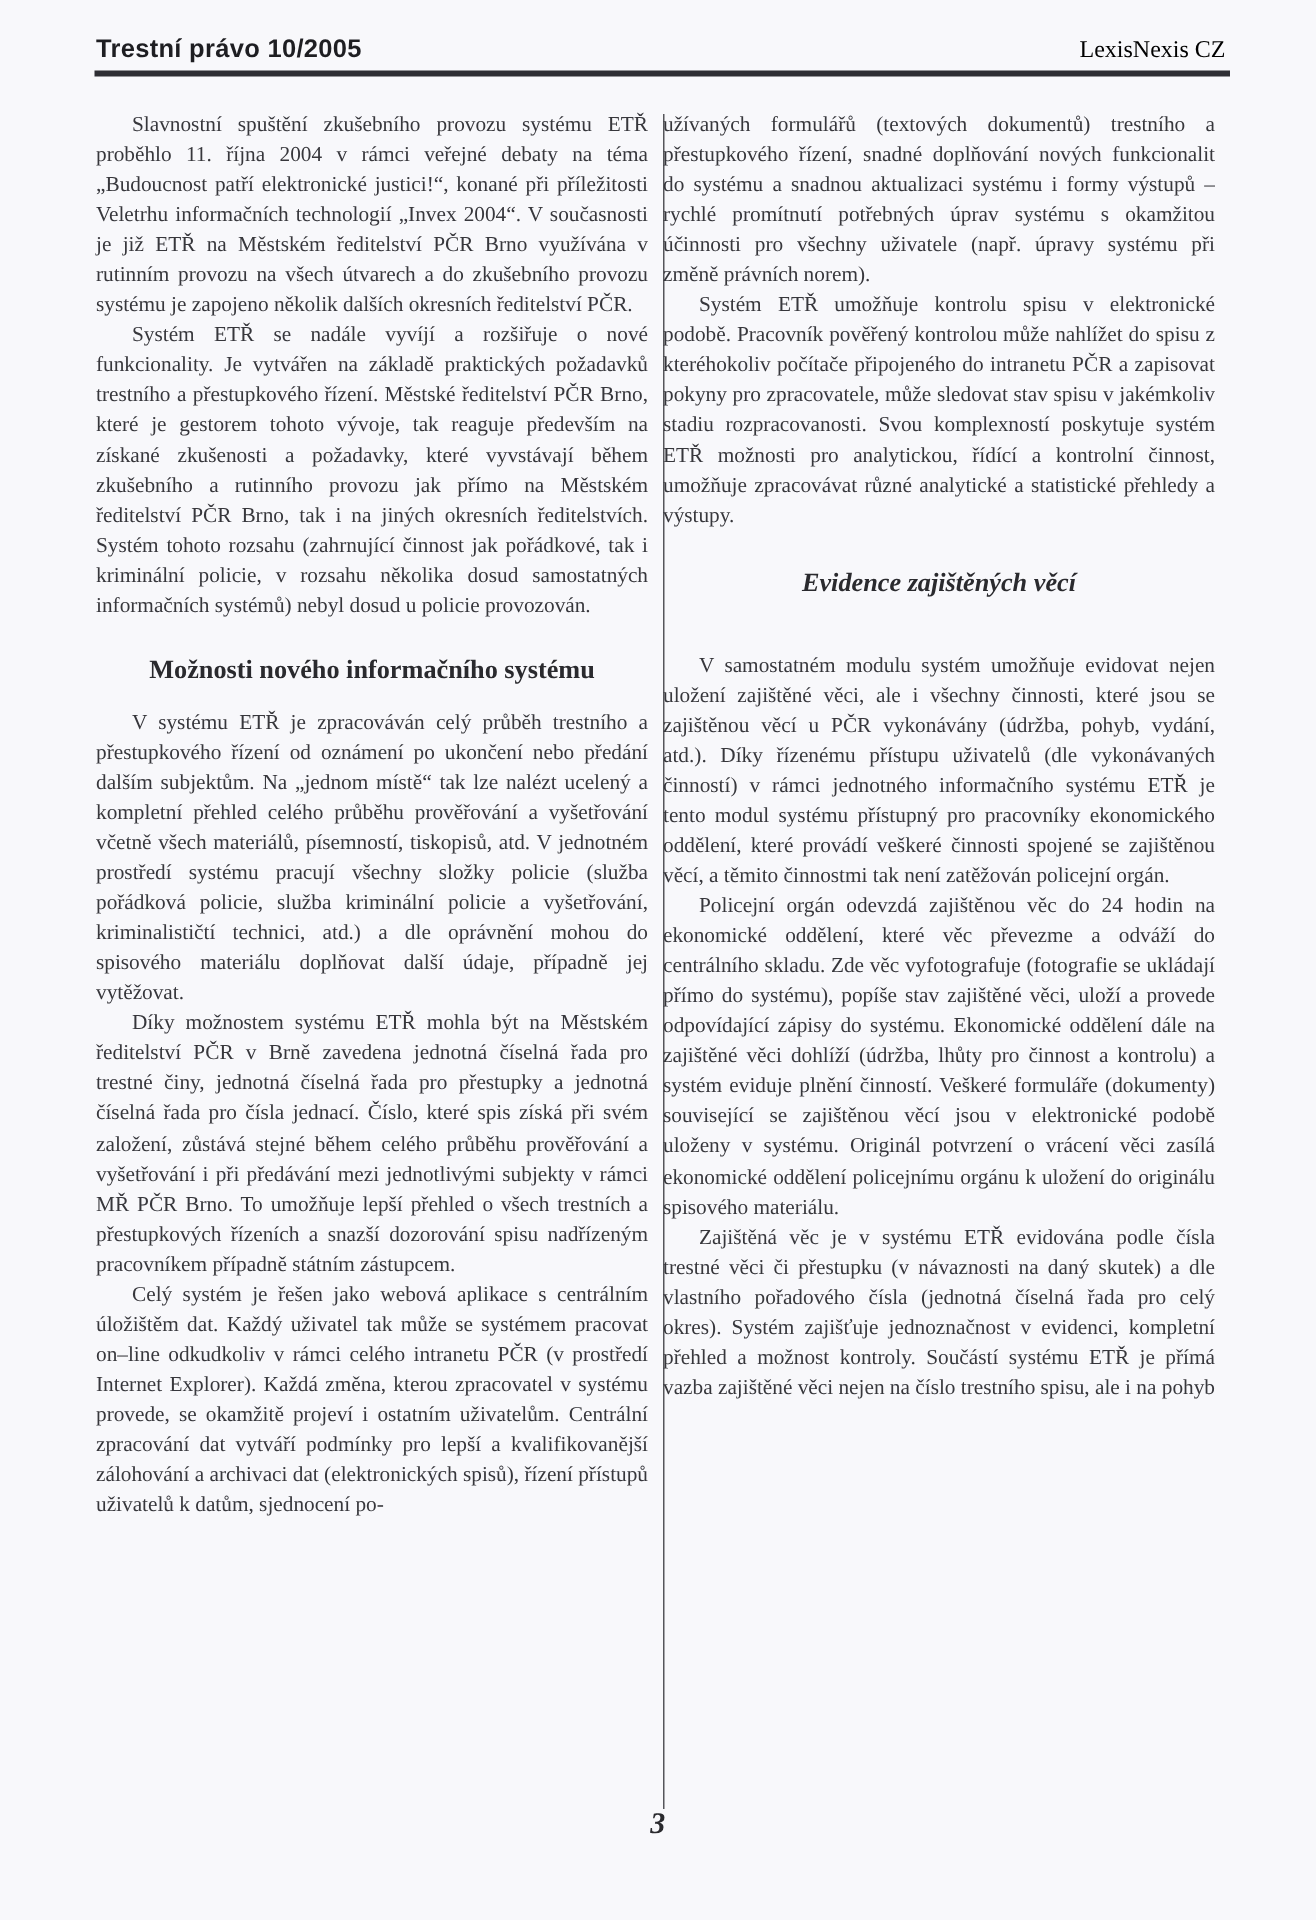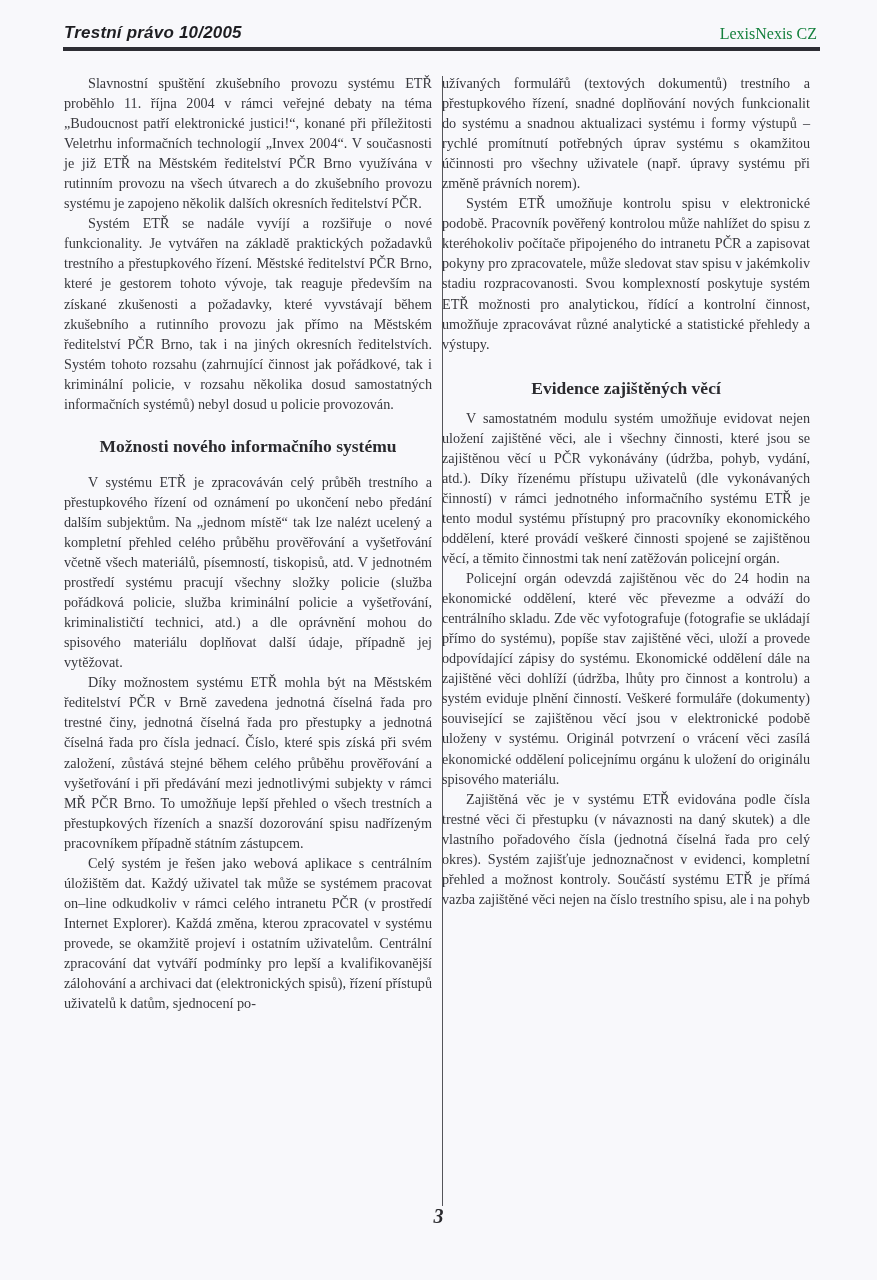--- a/index.html
+++ b/index.html
@@ -2,26 +2,26 @@
 <html><head>
   <meta charset="utf-8">
   <style>
     html, body { margin: 0; padding: 0; }
     body {
       width: 877px; height: 1280px; background: #f8f8fb; position: relative; overflow: hidden;
       font-family: "Liberation Serif", serif; color: #2b2b30;
     }
     .header-left {
       position: absolute; left: 64px; top: 23px;
-      font-family: "Liberation Sans", sans-serif; font-weight: bold; font-style: italic;
+      font-family: "Liberation Sans", sans-serif; font-weight: bold; 
       font-size: 17px; color: #1e1e22; letter-spacing: 0.2px;
     }
     .header-right {
       position: absolute; right: 60px; top: 25px;
-      font-family: "Liberation Serif", serif; font-size: 16px; color: #15803d;
+      font-family: "Liberation Serif", serif; font-size: 16px; color: #000000;
     }
     .header-rule {
       position: absolute; left: 63px; right: 57px; top: 47px; height: 4px; background: #2e2e34;
     }
     .col {
       position: absolute; top: 73px; width: 368px;
       font-size: 14.2px; line-height: 20.05px; text-align: justify; color: #37373c;
       hyphens: manual;
     }
     .col-left { left: 64px; }
@@ -29,21 +29,21 @@
     .col p { margin: 0; text-indent: 24px; }
     .col-right p.first { text-indent: 0; }
     .divider {
       position: absolute; left: 442px; top: 76px; width: 1px; height: 1130px; background: #55555a;
     }
     h2 {
       margin: 0; font-family: "Liberation Serif", serif; font-weight: bold; font-size: 17.5px;
       text-align: center; color: #2a2a2e; text-indent: 0;
     }
     .h-left { margin-top: 22px; margin-bottom: 16px; }
-    .h-right { margin-top: 24px; margin-bottom: 10px; }
+    .h-right { margin-top: 24px; margin-bottom: 36px; font-style: italic; }
     .page-number {
       position: absolute; left: 0; right: 0; top: 1205px; text-align: center;
       font-family: "Liberation Serif", serif; font-style: italic; font-weight: bold; font-size: 20px; color: #2a2a2e;
     }
   </style>
 </head>
 <body>
 
 <div>
   <div class="header-left">Trestní právo 10/2005</div>

